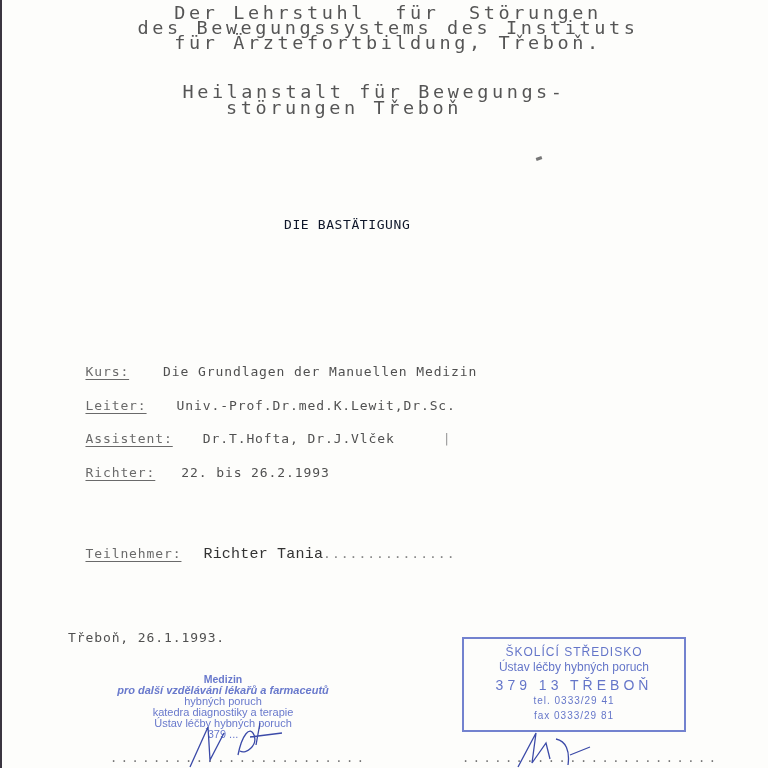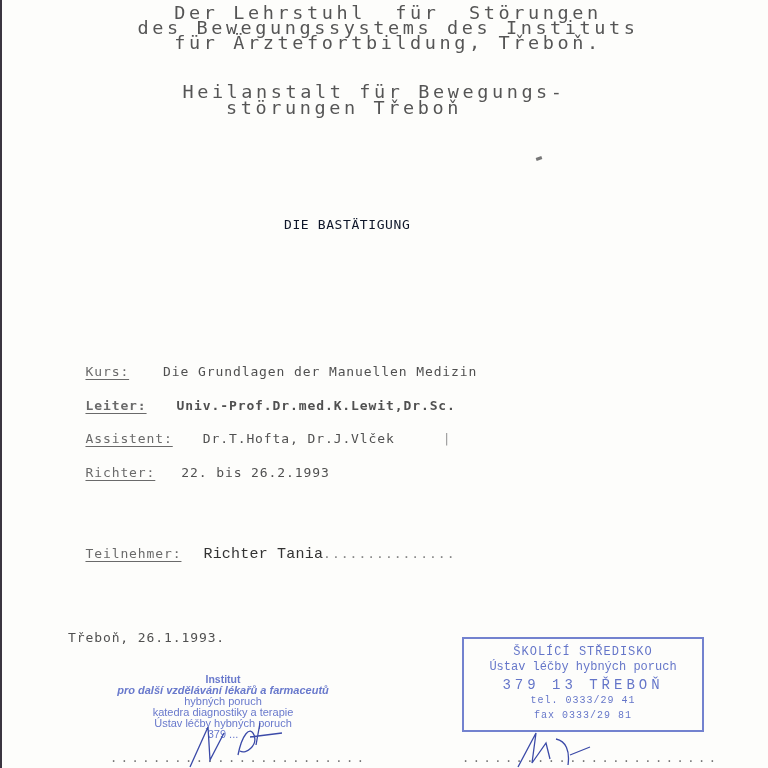--- a/index.html
+++ b/index.html
@@ -13,21 +13,21 @@
   .abs { position: absolute; white-space: pre; }
   .hdr { font-size: 18.5px; letter-spacing: 3.6px; color: #555; text-align: center; left: 0; width: 776px; line-height: 18px; }
   .title { font-size: 13px; letter-spacing: 0.6px; color: #0f172a; text-underline-offset: 3px; }
   .row { font-size: 13px; color: #505050; letter-spacing: 0.9px; }
   .lbl { text-decoration: underline; text-underline-offset: 3px; color: #6a6a6a; }
   .courier { font-family: "Liberation Mono", "DejaVu Sans Mono", monospace; font-size: 15px; color: #333; letter-spacing: 0.2px; }
   .dots { color: #888; letter-spacing: 1px; }
   .stamp-l { position: absolute; left: 103px; top: 674px; width: 240px; color: #4f62c4; font-family: "Liberation Sans", sans-serif; font-size: 11px; text-align: center; line-height: 11px; opacity: 0.85; }
   .stamp-l .l0 { font-weight: bold; font-size: 10.5px; }
   .stamp-l .l1 { font-weight: bold; font-style: italic; font-size: 11px; }
-  .stamp-r { position: absolute; left: 462px; top: 637px; width: 242px; height: 95px; border: 2px solid #5b6dc8; box-sizing: border-box; color: #4a5ec0; font-family: Liberation Mono, monospace; text-align: center; opacity: 0.85; }
+  .stamp-r { position: absolute; left: 462px; top: 637px; width: 224px; height: 95px; border: 2px solid #5b6dc8; box-sizing: border-box; color: #4a5ec0; font-family: Liberation Sans, sans-serif; text-align: center; opacity: 0.85; }
   .stamp-r div { line-height: 15px; }
   .stamp-r .s0 { font-size: 12px; letter-spacing: 1px; margin-top: 6px; }
   .stamp-r .s1 { font-size: 12px; }
   .stamp-r .s2 { font-size: 14px; letter-spacing: 4px; margin-top: 3px; }
   .stamp-r .s3, .stamp-r .s4 { font-size: 10px; letter-spacing: 1px; }
   .sigdots { position: absolute; color: #777; font-size: 12px; letter-spacing: 3.5px; }
   .speck { position: absolute; left: 536px; top: 157px; width: 6px; height: 3px; background: #777; transform: rotate(-20deg); }
 </style>
 </head>
 <body>
@@ -41,38 +41,38 @@
 <div class="abs hdr" style="top:83px; left:-14px;">Heilanstalt für Bewegungs-</div>
 <div class="abs hdr" style="top:99px; left:-44px;">störungen Třeboň</div>
 
 <div class="speck"></div>
 
 <div class="abs title" style="top:217px; left:284px;">DIE BASTÄTIGUNG</div>
 
 <div class="abs row" style="top:349px; left:68px;">
   <span class="lbl">Kurs:</span><span style="display:inline-block;width:34px;"></span><span>Die Grundlagen der Manuellen Medizin</span>
 </div>
-<div class="abs row" style="top:383px; left:68px;font-weight:bold;">
+<div class="abs row" style="top:383px; left:68px;">
   <span class="lbl">Leiter:</span><span style="display:inline-block;width:30px;"></span><span>Univ.-Prof.Dr.med.K.Lewit,Dr.Sc.</span>
 </div>
 <div class="abs row" style="top:416px; left:68px;">
   <span class="lbl">Assistent:</span><span style="display:inline-block;width:30px;"></span><span>Dr.T.Hofta, Dr.J.Vlček</span><span style="display:inline-block;width:48px;"></span><span style="color:#999;">|</span>
 </div>
 <div class="abs row" style="top:450px; left:68px;">
   <span class="lbl">Richter:</span><span style="display:inline-block;width:26px;"></span><span>22. bis 26.2.1993</span>
 </div>
 
 <div class="abs row" style="top:531px; left:68px;">
   <span class="lbl">Teilnehmer:</span><span style="display:inline-block;width:22px;"></span><span class="courier">Richter Tania</span><span class="dots">...............</span>
 </div>
 
 <div class="abs row" style="top:630px; left:68px;">Třeboň, 26.1.1993.</div>
 
 <div class="stamp-l">
-  <div class="l0">Institut</div>
+  <div class="l0">Medizin</div>
   <div class="l1">pro další vzdělávání lékařů a farmaceutů</div>
   <div>hybných poruch</div>
   <div>katedra diagnostiky a terapie</div>
   <div>Ústav léčby hybných poruch</div>
   <div>379 ...</div>
 </div>
 
 <div class="stamp-r">
   <div class="s0">ŠKOLÍCÍ STŘEDISKO</div>
   <div class="s1">Ústav léčby hybných poruch</div>

